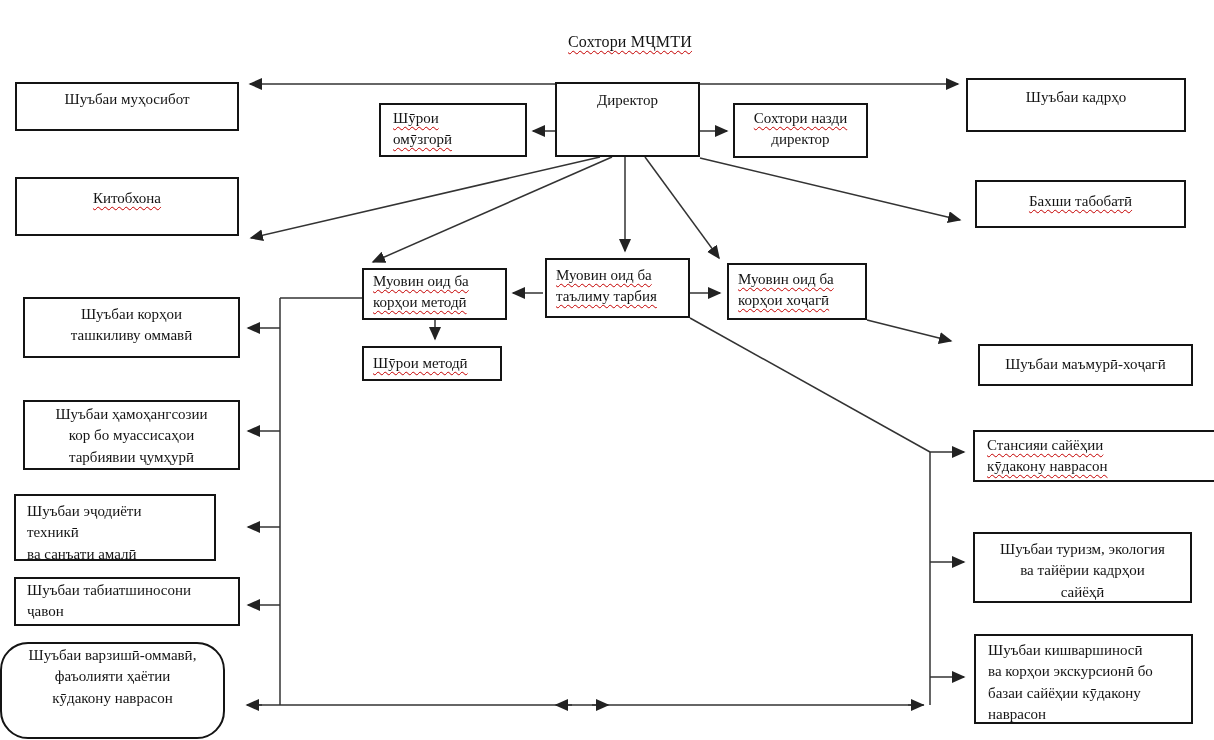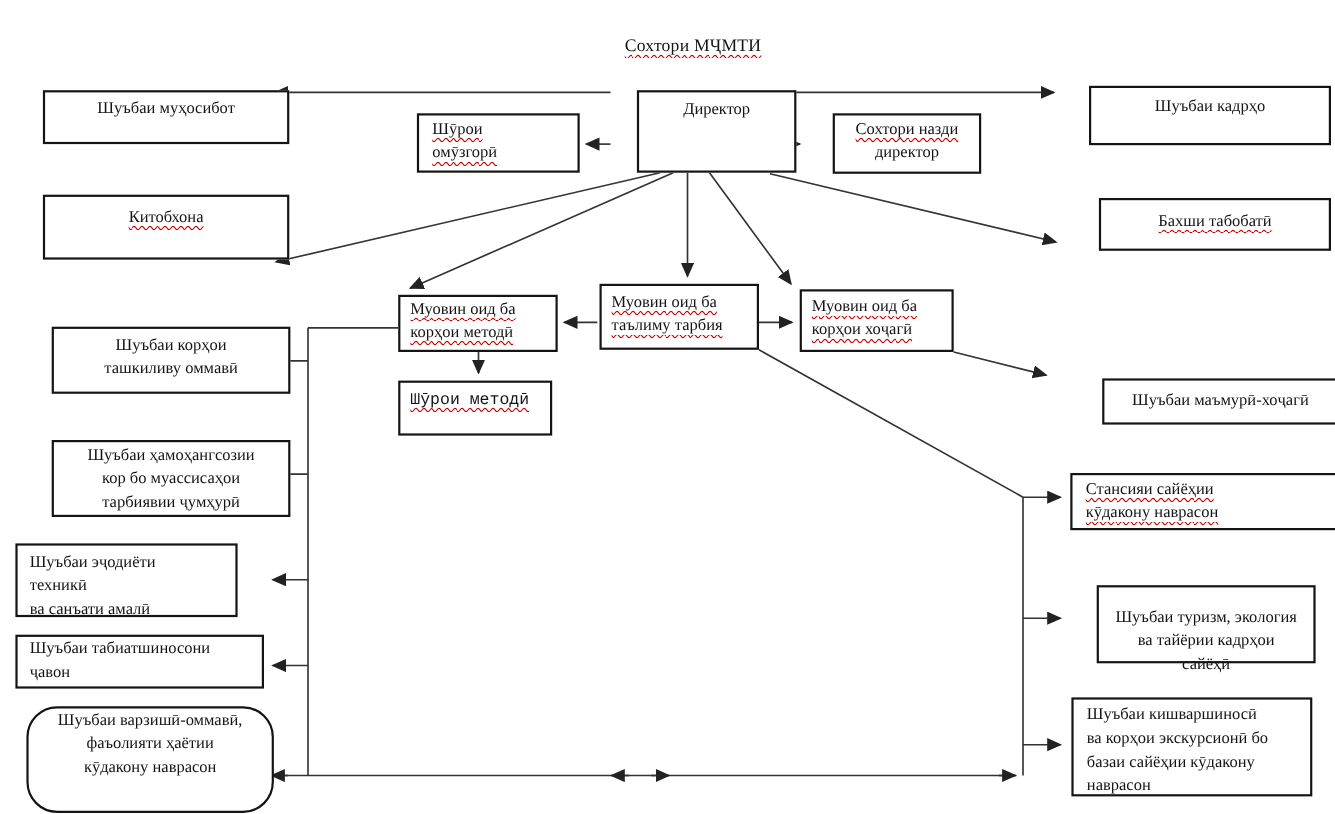--- a/index.html
+++ b/index.html
@@ -9,48 +9,48 @@
   }
   #title{
     position:absolute;left:440px;top:33px;width:380px;text-align:center;
     font-size:16px;font-weight:normal;letter-spacing:.2px;
   }
   .box{
     position:absolute;border:2px solid #141414;background:#fff;
     font-size:15px;line-height:1.42;box-sizing:border-box;
   }
   .box span{display:block;}
-  .c{text-align:center;margin-left:24px;}
+  .c{text-align:center;}
   .l span{text-align:left;}
   .sp{
     text-decoration:underline;text-decoration-style:wavy;
     text-decoration-color:#c40000;text-decoration-thickness:1px;
     text-underline-offset:3px;
   }
   svg#wires{position:absolute;left:0;top:0;pointer-events:none;}
   
   #b-muhosibot{left:15px;top:82px;width:224px;height:49px;padding-top:5px;}
   #b-kadrho{left:966px;top:78px;width:220px;height:54px;padding-top:7px;}
   #b-director{left:555px;top:82px;width:145px;height:75px;padding-top:6px;}
   #b-omuzgori{left:379px;top:103px;width:148px;height:54px;padding:3px 6px 0 12px;}
   #b-jalasai{left:733px;top:103px;width:135px;height:55px;padding-top:3px;}
   #b-kitobxona{left:15px;top:177px;width:224px;height:59px;padding-top:9px;}
   #b-tabobati{left:975px;top:180px;width:211px;height:48px;padding-top:9px;}
   #b-metodi{left:362px;top:268px;width:145px;height:52px;padding:1px 4px 0 9px;}
   #b-talim{left:545px;top:258px;width:145px;height:60px;padding:5px 4px 0 9px;}
   #b-khojagi{left:727px;top:263px;width:140px;height:57px;padding:4px 4px 0 9px;}
-  #b-shuroi-metodi{left:362px;top:346px;width:140px;height:50px;padding:5px 4px 4px 9px;font-family:Liberation Mono, monospace;}
+  #b-shuroi-metodi{left:362px;top:346px;width:140px;height:35px;padding:5px 4px 4px 9px;}
   #b-mamuri{left:978px;top:344px;width:215px;height:42px;padding-top:8px;}
   #b-tashkili{left:23px;top:297px;width:217px;height:61px;padding-top:5px;}
   #b-hamohang{left:23px;top:400px;width:217px;height:70px;padding-top:2px;}
   #b-ejodiyot{left:14px;top:494px;width:202px;height:67px;padding:5px 20px 0 11px;}
   #b-tabiat{left:14px;top:577px;width:226px;height:49px;padding:1px 4px 0 11px;}
   #b-varzish{left:0;top:642px;width:225px;height:97px;padding-top:1px;border-radius:28px;}
   #b-stansiya{left:973px;top:430px;width:262px;height:52px;padding:3px 4px 0 12px;}
-  #b-turizm{left:973px;top:532px;width:199px;height:71px;padding-top:17px;}
+  #b-turizm{left:973px;top:532px;width:219px;height:71px;padding-top:5px;}
   #b-kishvar{left:974px;top:634px;width:219px;height:90px;padding:4px 4px 0 12px;}
 </style>
 </head>
 <body>
 
 <div id="canvas">
 
   <div id="title"><span class="sp">Сохтори МҶМТИ</span></div>
 
   <svg id="wires" width="1214" height="740" viewBox="0 0 1214 740">

